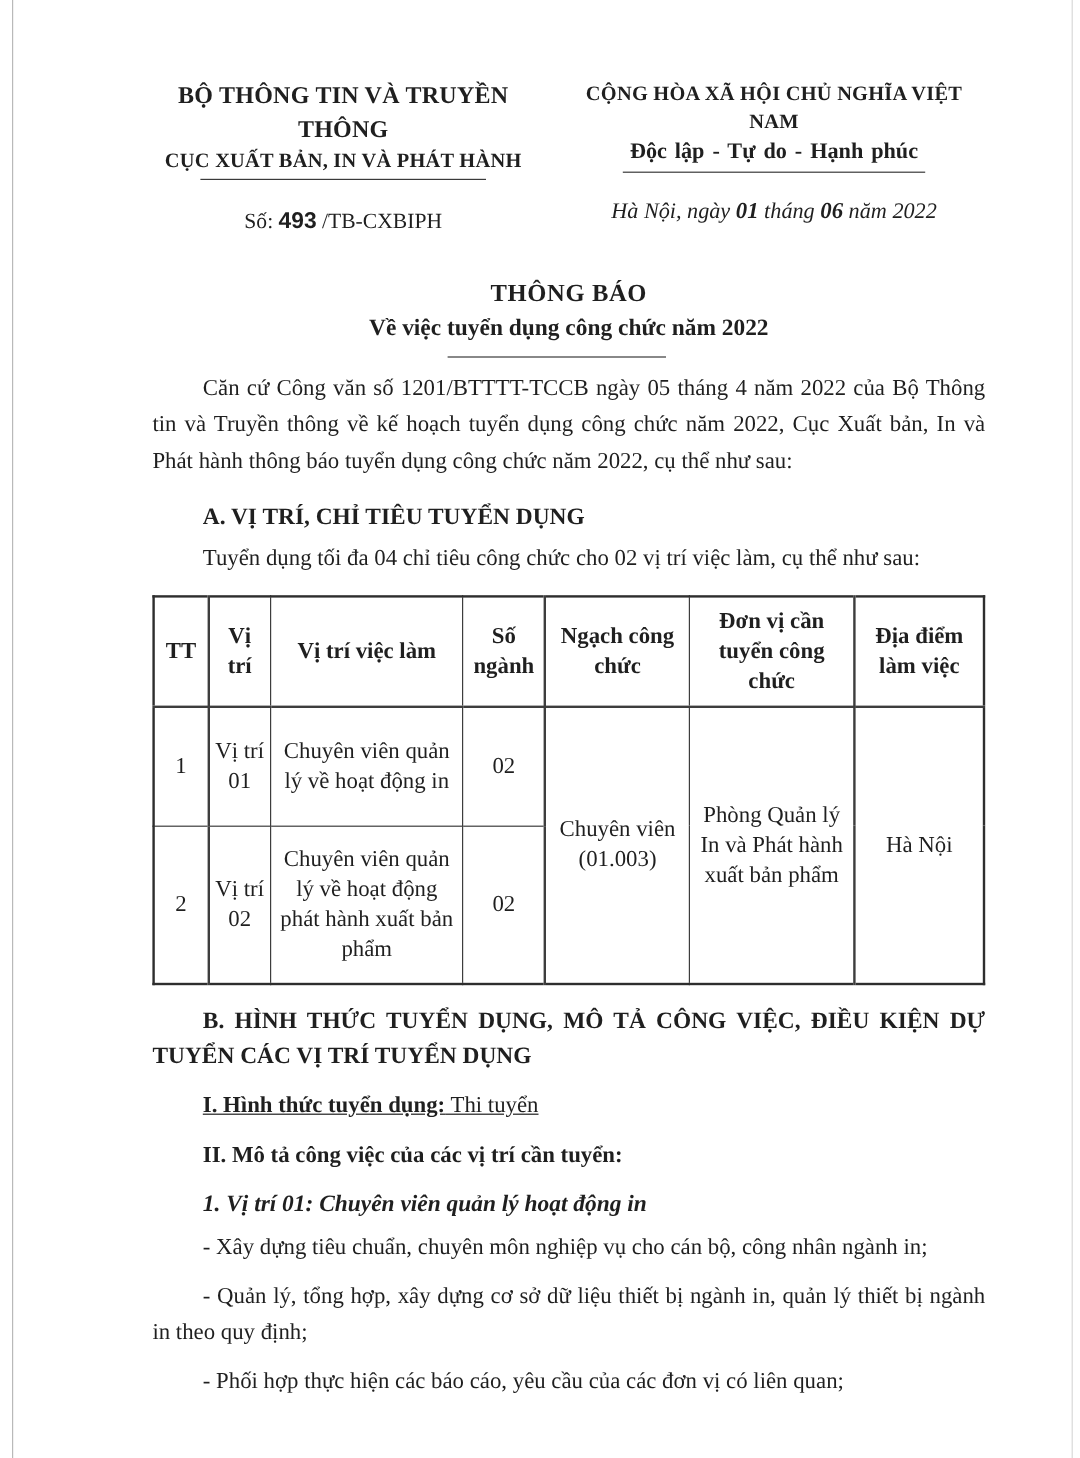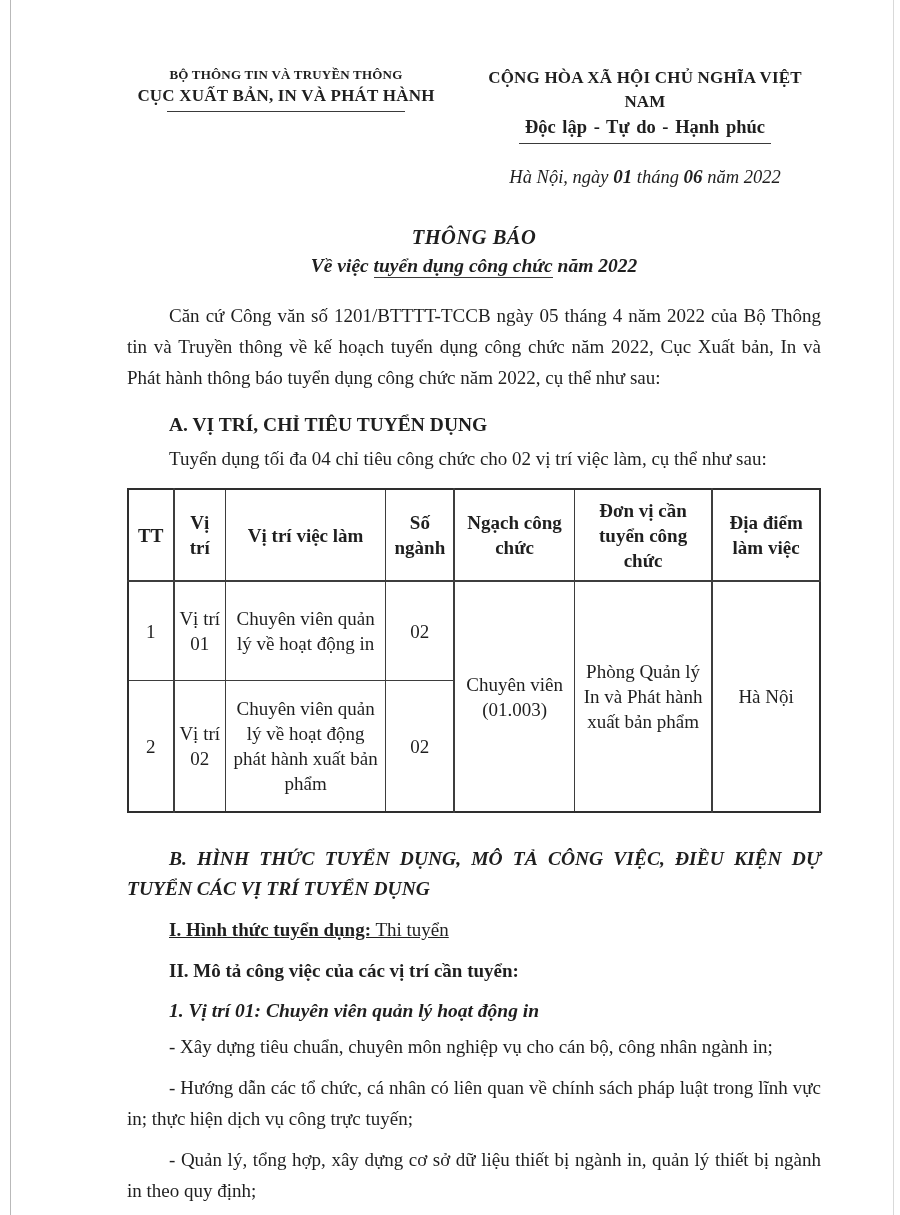--- a/index.html
+++ b/index.html
@@ -9,41 +9,41 @@
     color:#1f1f1f;overflow:hidden;
   }
   .scan-edge{position:absolute;top:0;bottom:0;width:1px;background:#b9b9b9;}
   .scan-edge.right{background:#d9d9d9;}
   .sheet{position:absolute;left:127px;top:66px;width:694px;}
 
   
   .hdr{display:flex;justify-content:space-between;}
   .hdr-left{width:318px;text-align:center;}
   .hdr-right{width:352px;text-align:center;}
-  .org1{font-weight:bold;font-size:13px;letter-spacing:.2px;line-height:1.4;}
+  .org1{font-weight:bold;font-size:20px;letter-spacing:.2px;line-height:1.4;}
   .org2{font-weight:bold;font-size:17px;letter-spacing:.2px;line-height:1.45;}
   .u-line{height:0;border-bottom:1.6px solid #3a3a3a;margin:2px auto 0 auto;}
   .docnum{margin-top:24px;font-size:18px;}
   .docnum .num{font-weight:bold;font-family:"Liberation Sans","DejaVu Sans",sans-serif;font-size:19px;}
   .motto1{font-weight:bold;font-size:17px;letter-spacing:.2px;line-height:1.4;}
   .motto2{font-weight:bold;font-size:18.5px;line-height:1.5;word-spacing:2px;}
   .pdate{margin-top:22px;font-style:italic;font-size:18.5px;}
   .pdate .dnum{font-weight:bold;font-size:19px;}
 
   
-  .title-wrap{text-align:center;margin-top:38px;font-style:italic;}
+  .title-wrap{text-align:center;margin-top:38px;}
   .title{font-weight:bold;font-size:20.5px;letter-spacing:.5px;}
   .subtitle{font-weight:bold;font-size:19.5px;margin-top:6px;}
-  .subtitle .u{border-bottom:1.8px solid #3a3a3a;padding-bottom:1px;}
+  .subtitle .u{border-bottom:1.8px solid #3a3a3a;padding-bottom:13px;}
 
   
   .para{font-size:19px;line-height:1.62;text-align:justify;text-indent:42px;margin:0;}
   .mt1{margin-top:24px;}
   .head-a{font-weight:bold;font-size:19.5px;text-indent:42px;margin-top:20px;}
-  .head-b{font-weight:bold;font-size:19.5px;line-height:1.5;text-align:justify;text-indent:42px;margin-top:31px;font-style:italic;}
+  .head-b{font-weight:bold;font-size:19.5px;line-height:1.5;text-align:justify;text-indent:42px;margin-top:16px;}
   .item-label{font-weight:bold;}
   .sub-head{font-weight:bold;font-style:italic;font-size:19.5px;text-indent:42px;margin-top:14px;}
   .bullet{margin-top:10px;}
 
   
   table.rec{border-collapse:collapse;width:694px;margin-top:14px;table-layout:fixed;}
   table.rec th,table.rec td{
     border:1px solid #3d3d3d;text-align:center;vertical-align:middle;
     font-size:19px;line-height:1.32;padding:6px 4px;
   }
@@ -66,20 +66,25 @@
 <div class="scan-edge" style="left:10px;"></div>
 <div class="scan-edge right" style="left:893px;"></div>
 
 <div class="sheet">
 
   <div class="hdr">
     <div class="hdr-left">
       <div class="org1">BỘ THÔNG TIN VÀ TRUYỀN THÔNG</div>
       <div class="org2">CỤC XUẤT BẢN, IN VÀ PHÁT HÀNH</div>
       <div class="u-line" style="width:238px;"></div>
+      <div class="docnum">
+        <span>Số:</span>
+        <span class="num">493</span>
+        <span>/TB-CXBIPH</span>
+      </div>
     </div>
     <div class="hdr-right">
       <div class="motto1">CỘNG HÒA XÃ HỘI CHỦ NGHĨA VIỆT NAM</div>
       <div class="motto2">Độc lập - Tự do - Hạnh phúc</div>
       <div class="u-line" style="width:252px;"></div>
       <div class="pdate">
         <span>Hà Nội, ngày</span>
         <span class="dnum">01</span>
         <span>tháng</span>
         <span class="dnum">06</span>
@@ -143,17 +148,16 @@
 
   <p class="para" style="margin-top:12px;text-decoration:underline;">
     <span class="item-label">I. Hình thức tuyển dụng:</span><span> Thi tuyển</span>
   </p>
 
   <p class="para item-label" style="margin-top:10px;">II. Mô tả công việc của các vị trí cần tuyển:</p>
 
   <div class="sub-head">1. Vị trí 01: Chuyên viên quản lý hoạt động in</div>
 
   <p class="para bullet">- Xây dựng tiêu chuẩn, chuyên môn nghiệp vụ cho cán bộ, công nhân ngành in;</p>
-  <p class="para bullet">- Hướng dẫn các tổ chức, cá nhân có liên quan về chính sách pháp luật trong lĩnh vực in; thực hiện dịch vụ công trực tuyến;</p>
   <p class="para bullet">- Quản lý, tổng hợp, xây dựng cơ sở dữ liệu thiết bị ngành in, quản lý thiết bị ngành in theo quy định;</p>
   <p class="para bullet">- Phối hợp thực hiện các báo cáo, yêu cầu của các đơn vị có liên quan;</p>
 
 </div>
 
 </body></html>

